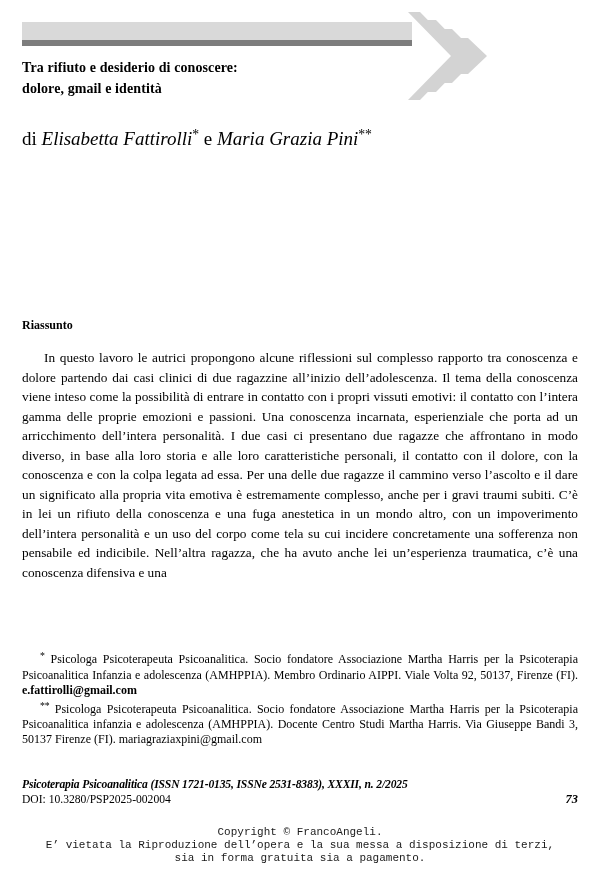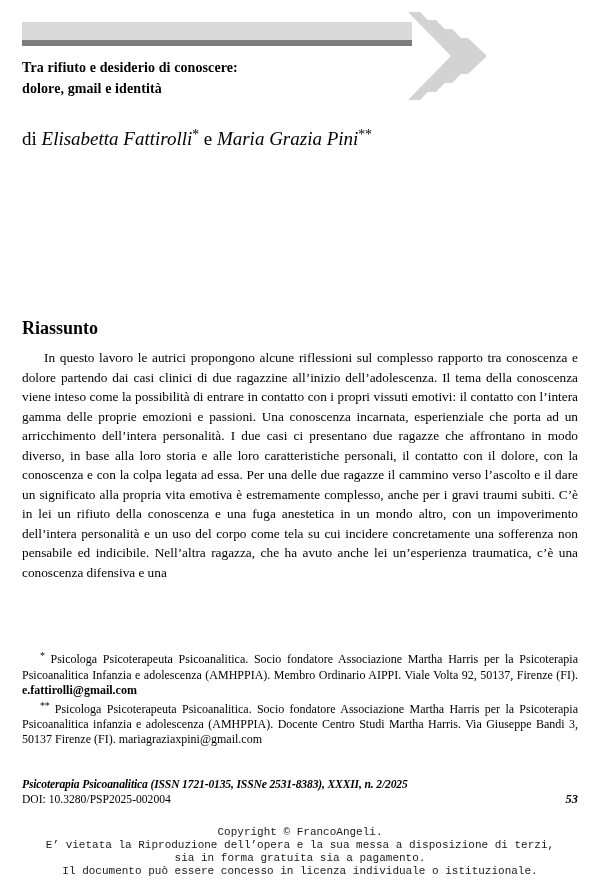--- a/index.html
+++ b/index.html
@@ -99,21 +99,21 @@
     font-weight: bold;
     font-size: 13.2px;
     line-height: 16.5px;
   }
 
   
   .abstract-heading {
     position: absolute;
     left: 22px;
     top: 318px;
-    font-size: 18px;
+    font-size: 12px;
     font-weight: bold;
   }
   .abstract-body {
     position: absolute;
     left: 22px;
     top: 348px;
     width: 556px;
     font-size: 13.3px;
     line-height: 19.55px;
     text-align: justify;
@@ -226,24 +226,23 @@
     </div>
     <div class="footnote">
       <span class="fn-mark">**</span><span> Psicologa Psicoterapeuta Psicoanalitica. Socio fondatore Associazione Martha Harris per la Psicoterapia Psicoanalitica infanzia e adolescenza (AMHPPIA). Docente Centro Studi Martha Harris. Via Giuseppe Bandi 3, 50137 Firenze (FI). </span><span>mariagraziaxpini@gmail.com</span>
     </div>
   </div>
 
   <div class="journal-block">
     <div class="journal-line">Psicoterapia Psicoanalitica (ISSN 1721-0135, ISSNe 2531-8383), XXXII, n. 2/2025</div>
     <div class="doi-row">
       <span class="doi-text">DOI: 10.3280/PSP2025-002004</span>
-      <span class="page-number">53</span>
+      <span class="page-number">73</span>
     </div>
   </div>
 
   <div class="copyright">
     <div>Copyright © FrancoAngeli.</div>
     <div>E’ vietata la Riproduzione dell’opera e la sua messa a disposizione di terzi,</div>
     <div>sia in forma gratuita sia a pagamento.</div>
-    <div>Il documento può essere concesso in licenza individuale o istituzionale.</div>
   </div>
 
 </div>
 
 </body></html>

